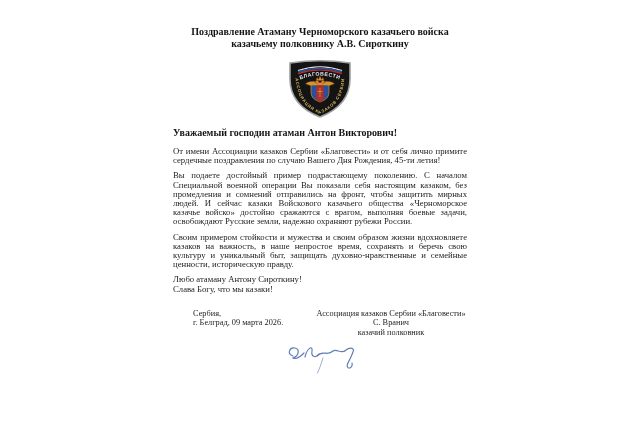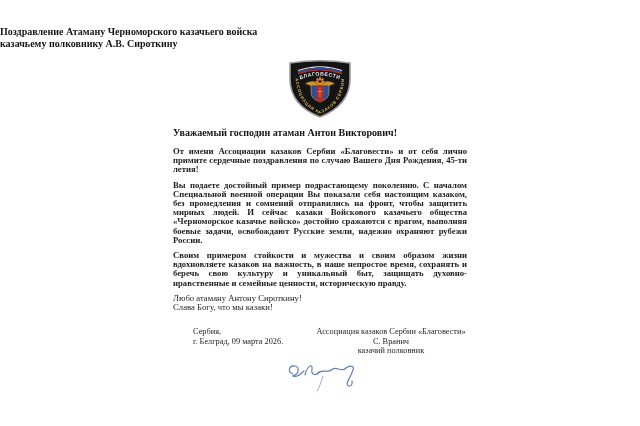--- a/index.html
+++ b/index.html
@@ -6,28 +6,28 @@
   .page{
     position:relative;
     width:640px;height:426px;
     background:#ffffff;
     overflow:hidden;
     font-family:"Liberation Serif","DejaVu Serif",serif;
     color:#1e1e1e;
     margin:0 auto;
   }
   .content{width:294px;margin:0 auto;}
-  .title{margin-top:26px;text-align:left;font-weight:bold;font-size:10px;line-height:11.5px;color:#151515;}
+  .title{margin-top:26px;text-align:center;font-weight:bold;font-size:10px;line-height:11.5px;color:#151515;}
   .emblem-wrap{width:66px;height:63px;margin:8px auto 0;}
   .greeting{margin-top:7px;font-weight:bold;font-size:10px;line-height:11px;color:#151515;}
   .body-text{margin-top:9px;}
   .body-text p{
     margin:0 0 6px 0;
     font-size:8.7px;line-height:9.2px;
-    text-align:justify;text-justify:inter-word;font-weight:bold;
+    text-align:justify;text-justify:inter-word;
   }
   .slogans{margin-top:4px;font-size:8.7px;line-height:9.2px;}
   .sign-row{display:flex;margin-top:15px;font-size:8.3px;line-height:9.6px;}
   .sign-left{margin-left:20px;text-align:left;}
   .sign-right{margin-left:auto;margin-right:0px;width:152px;text-align:center;position:relative;}
   .signature-wrap{margin-top:2px;transform:translateX(-32px);}
   svg{display:block;}
 </style>
 </head>
 <body>

